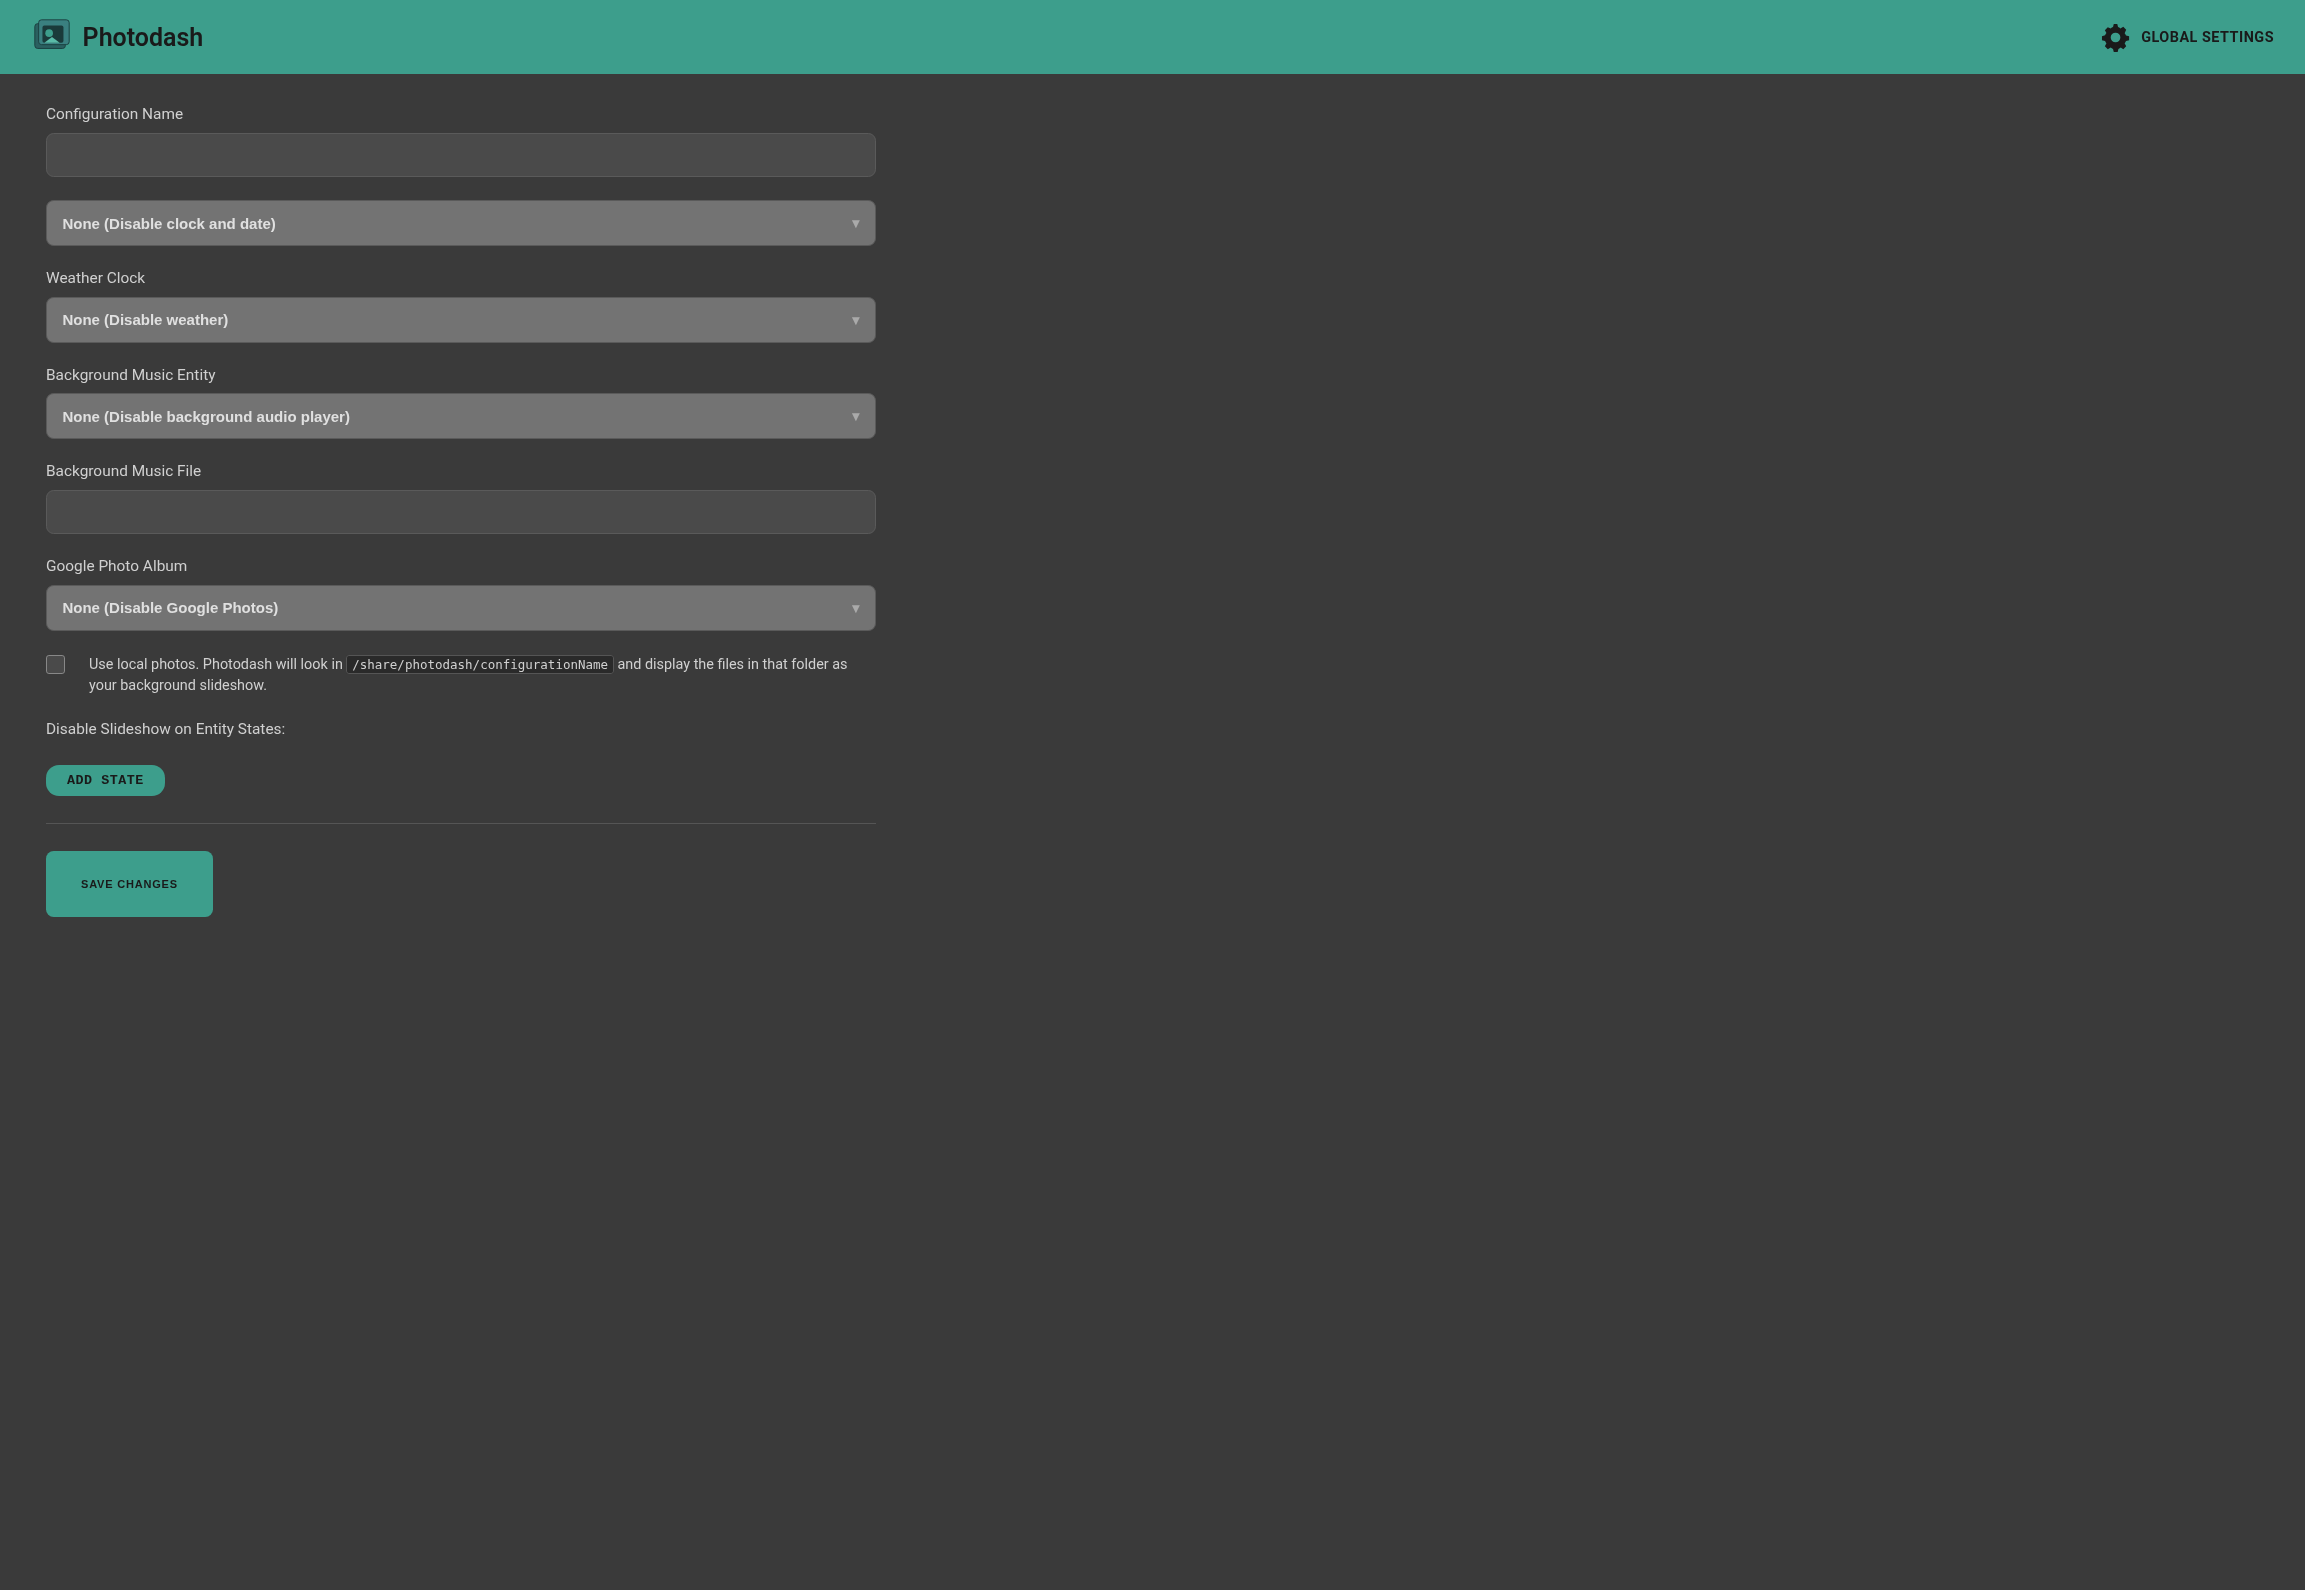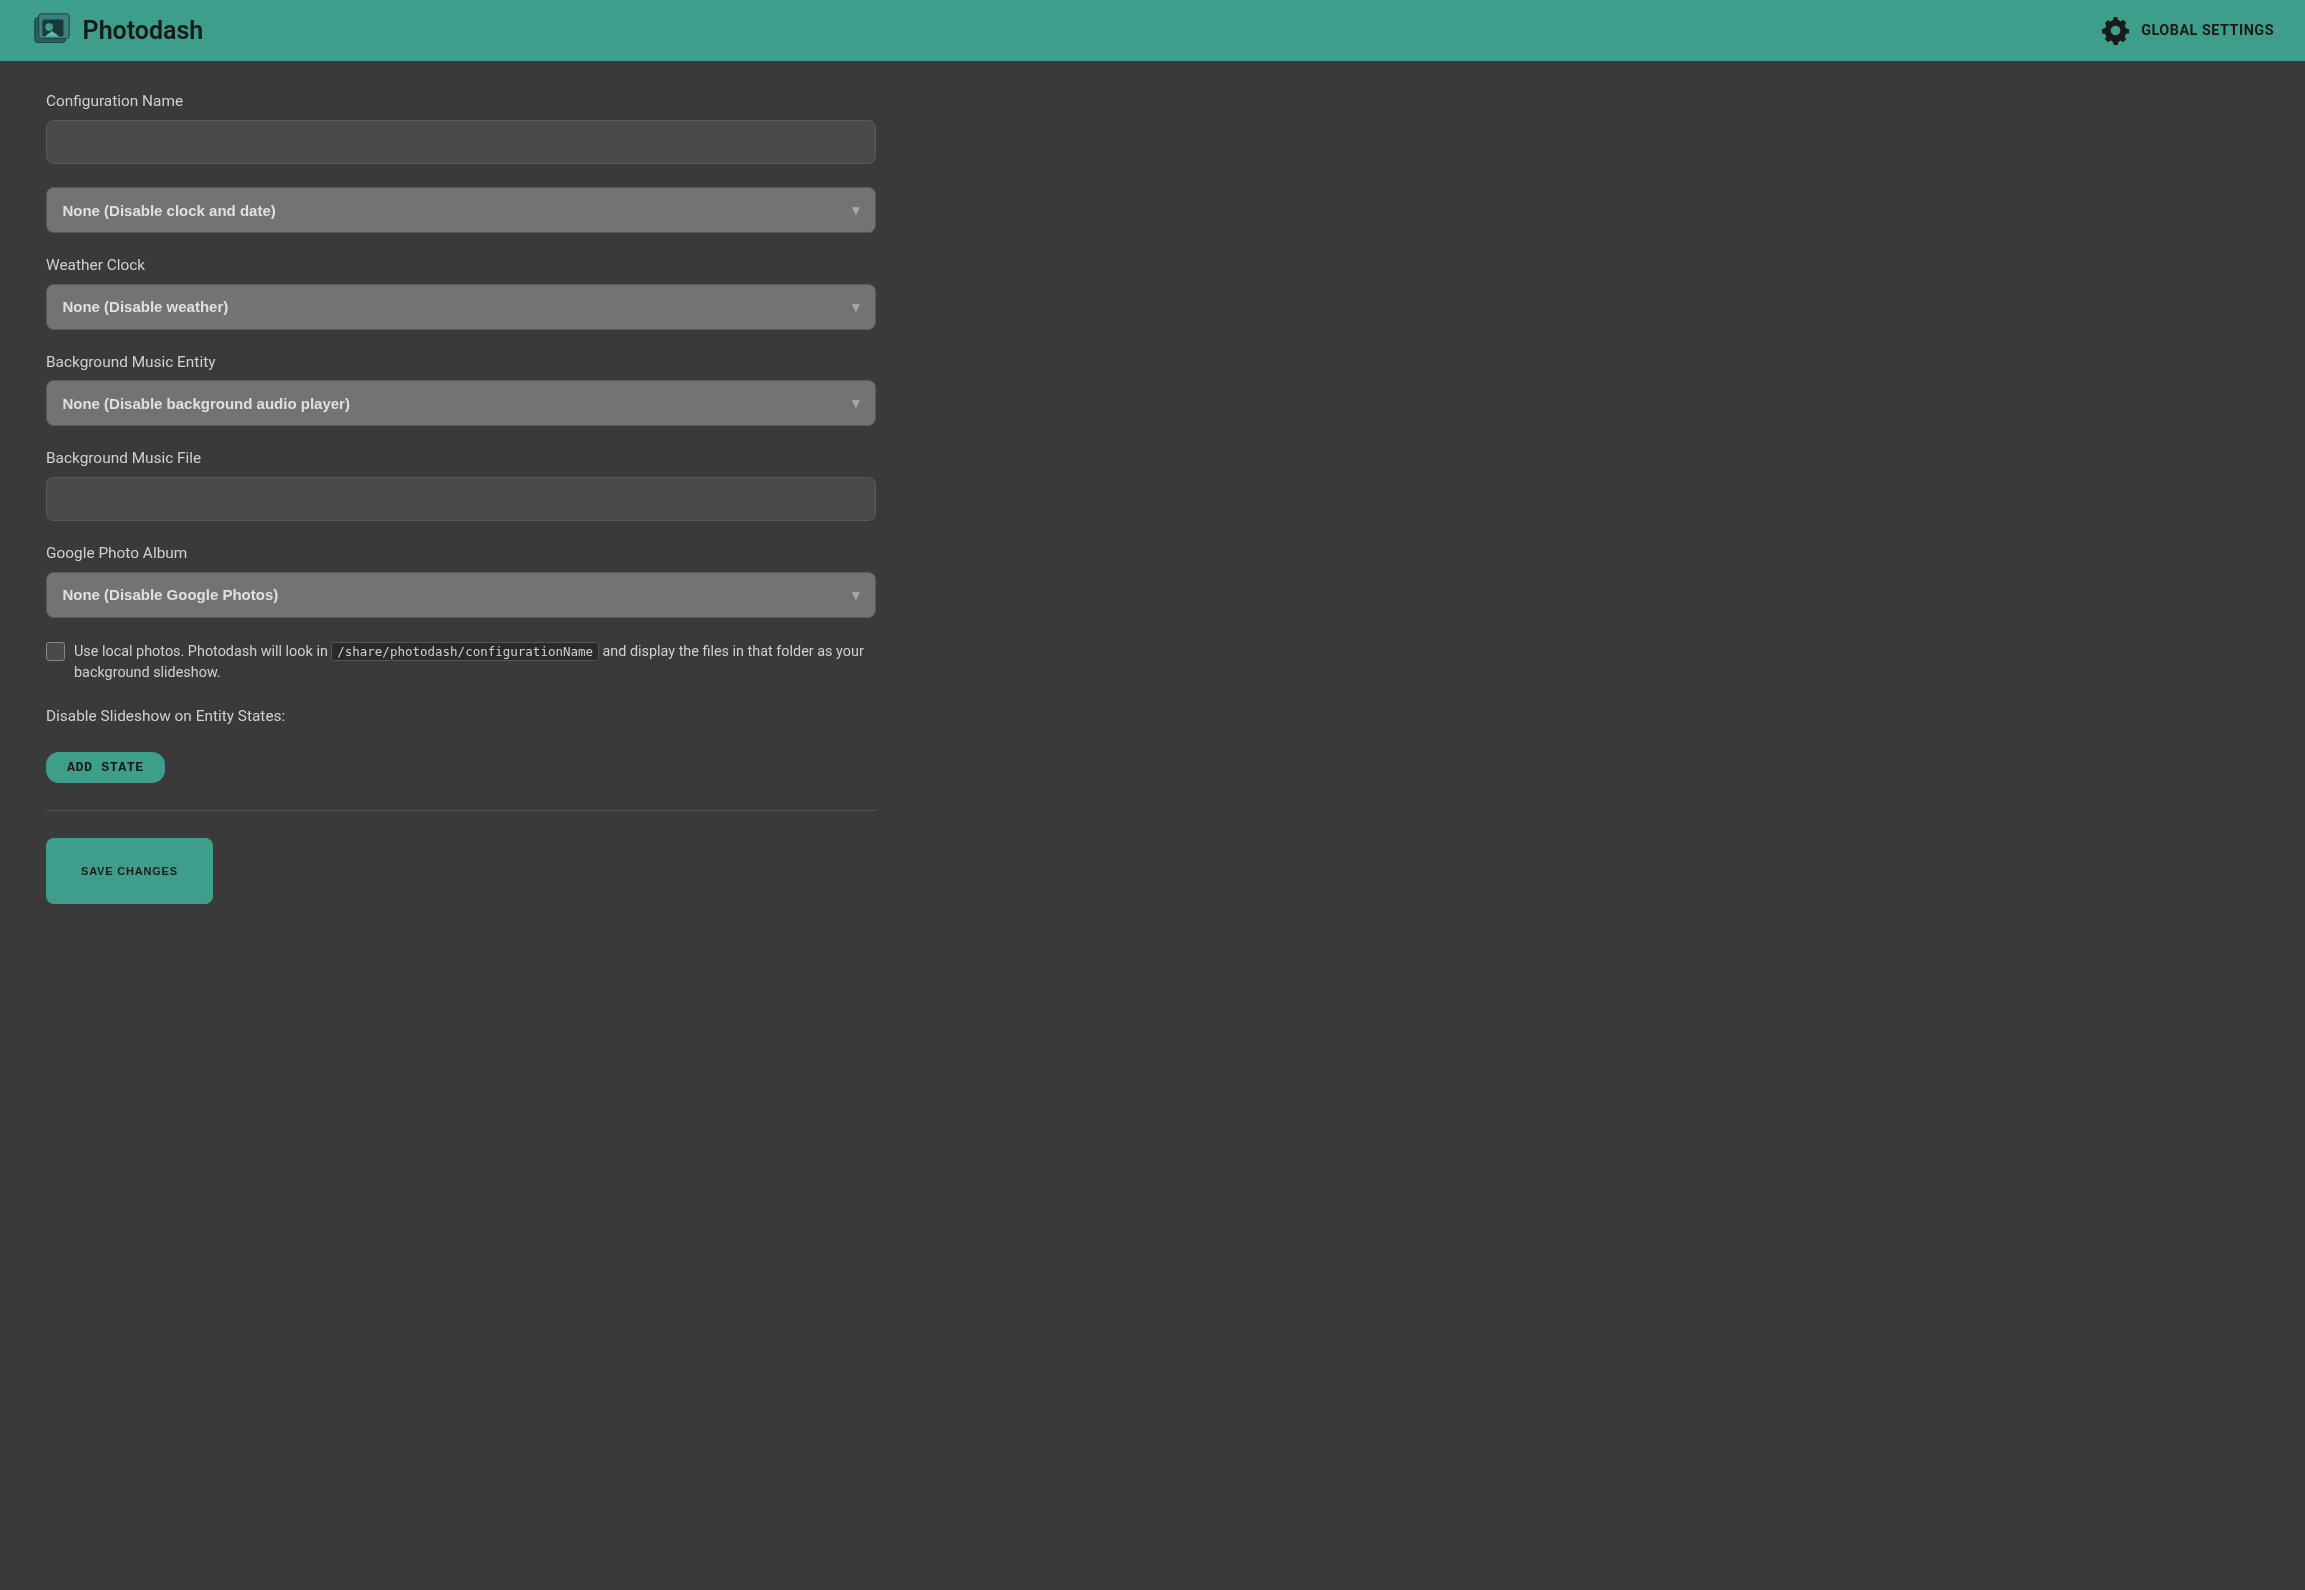--- a/index.html
+++ b/index.html
@@ -15,21 +15,21 @@
       min-height: 100vh;
     }
 
     
     .header {
       background-color: #3d9e8c;
       display: flex;
       align-items: center;
       justify-content: space-between;
       padding: 0 31px;
-      height: 61px;
+      height: 74px;
     }
 
     .header-logo {
       display: flex;
       align-items: center;
       gap: 9.6px;
     }
 
     .logo-icon {
       width: 42px;
@@ -116,21 +116,21 @@
       transform: translateY(-50%);
       pointer-events: none;
       color: #aaa;
       font-size: 13.4px;
     }
 
     
     .checkbox-row {
       display: flex;
       align-items: flex-start;
-      gap: 9px;
+      gap: 24px;
       margin-bottom: 23px;
     }
 
     .checkbox-input {
       width: 19px;
       height: 19px;
       min-width: 19px;
       border: 1.9px solid #888;
       border-radius: 2.9px;
       background-color: #4a4a4a;

